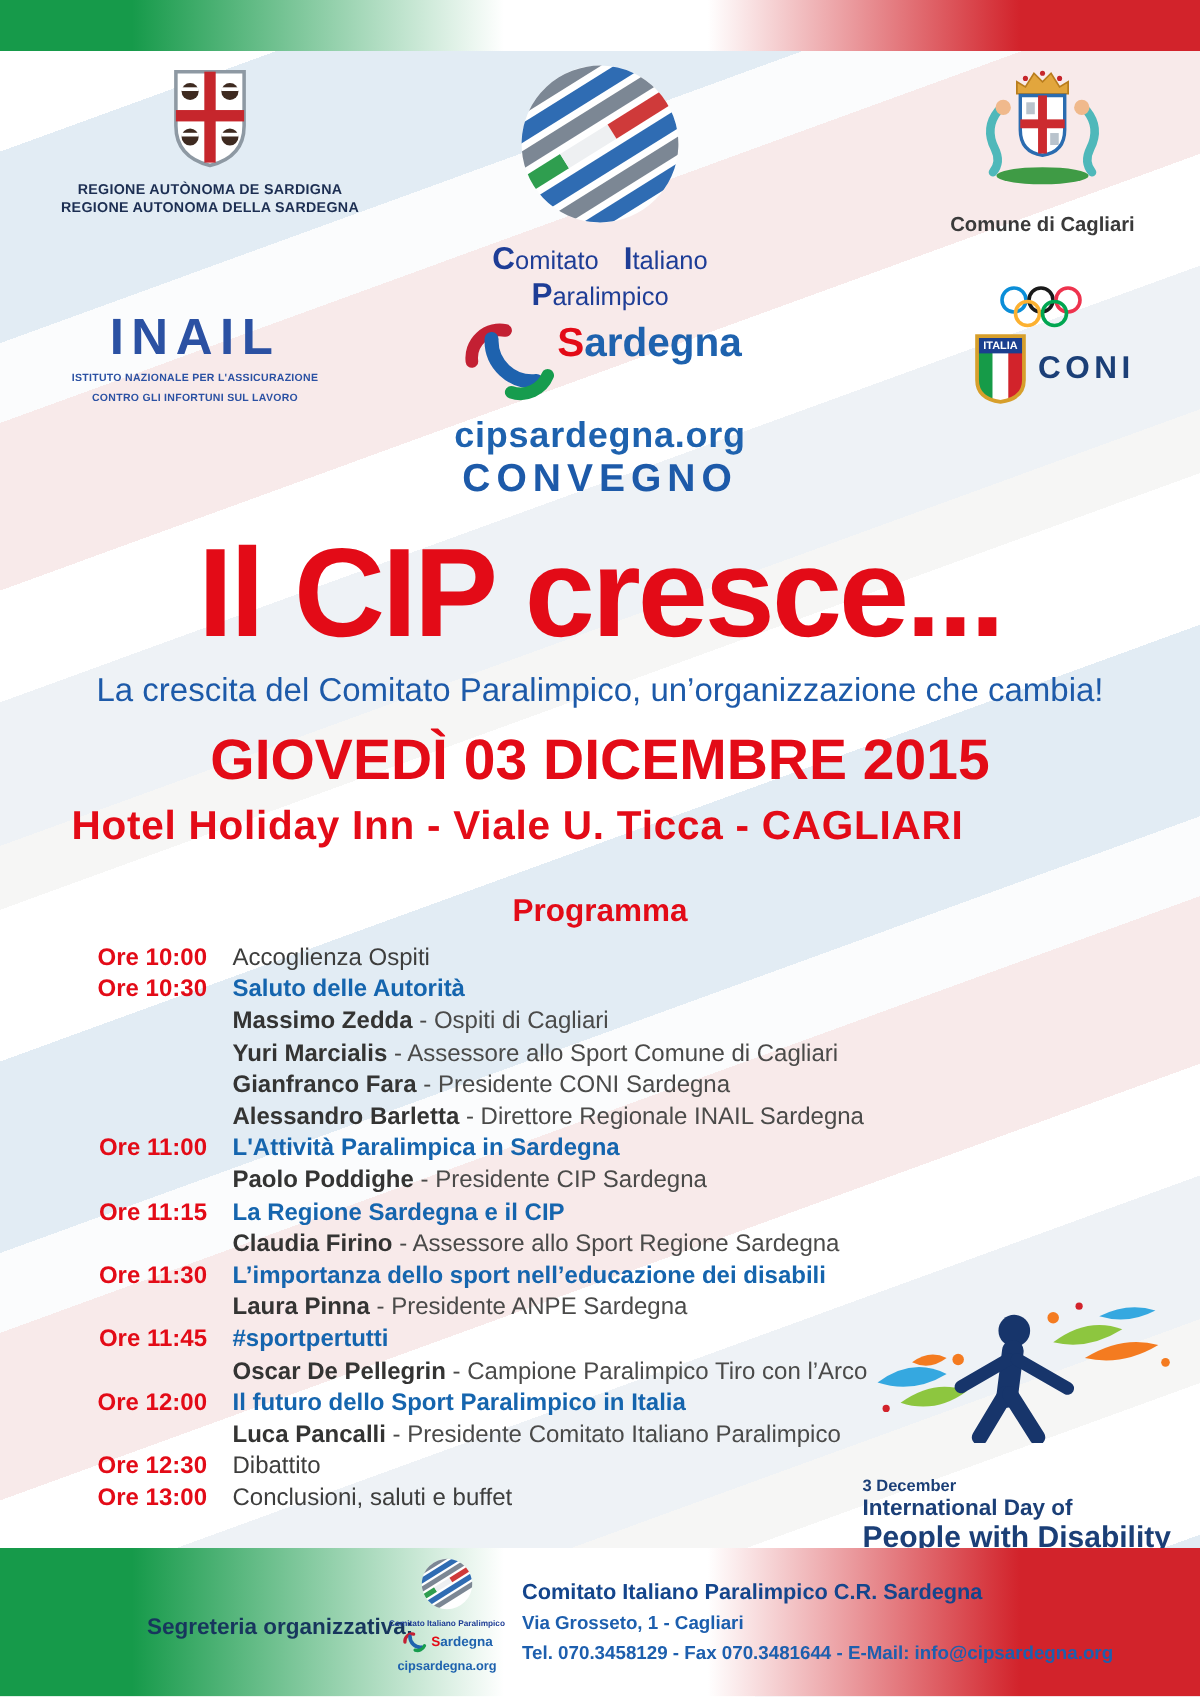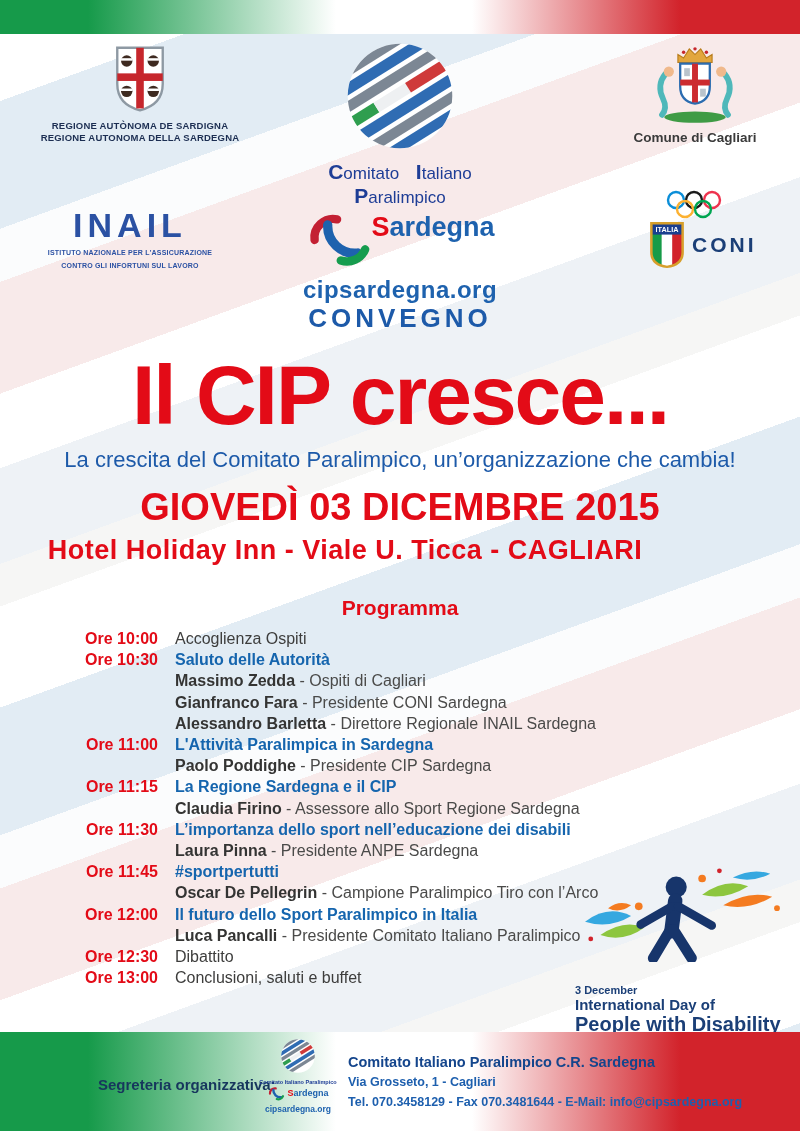--- a/index.html
+++ b/index.html
@@ -30,38 +30,38 @@
   .cip{left:275px;top:40px;width:250px;}
   .cip-title{margin-top:4px;color:var(--cip_title_blue,#1e3d96);font-size:17px;font-weight:500;}
   .cip-title .w{display:inline-block;margin:0 6px;}
   .cip-title .w::first-letter{font-weight:800;font-size:21px;}
   .sardegna-row{display:flex;justify-content:center;align-items:flex-start;margin-top:2px;height:62px;}
   .sardegna-txt{display:inline-block;font-size:27px;font-weight:600;color:var(--cip_blue,#1e62ae);margin-top:2px;}
   .sardegna-txt::first-letter{color:var(--red,#d5232b);}
   .cip-url{font-size:24px;font-weight:600;color:var(--cip_blue,#1e62ae);margin-top:4px;letter-spacing:.5px;}
   
   .cagliari{right:16px;top:42px;width:178px;}
-  .cagliari .lbl{font-size:13.5px;font-weight:700;color:#3a3a3a;margin-top:2px;}
+  .cagliari .lbl{font-size:13.5px;font-weight:700;color:#3a3a3a;margin-top:13px;}
   
   .inail{left:34px;top:206px;width:192px;}
   .inail-word{font-size:34px;font-weight:800;color:#2b51a3;letter-spacing:5px;}
   .inail-sub{font-size:7px;color:#2b51a3;letter-spacing:.2px;line-height:9.5px;margin-top:3px;font-weight:600;}
   
   .coni{left:648px;top:190px;width:132px;}
   .coni-row{display:flex;align-items:center;gap:6px;margin-top:-4px;}
   .coni-lbl{font-size:21px;font-weight:800;color:#1b3f77;letter-spacing:3px;}
   
   .kicker{top:303px;width:800px;font-size:26px;font-weight:600;letter-spacing:4px;color:var(--blue,#1d5aa9);}
   .bigtitle{top:329px;width:800px;font-size:84px;font-weight:700;letter-spacing:-2px;color:var(--red,#e30b17);line-height:1.1;margin-top:20px;}
   .subtitle{top:447px;width:800px;font-size:22px;font-weight:500;color:var(--blue,#1d5aa9);}
   .date{top:486px;width:800px;font-size:38px;font-weight:700;color:var(--red,#e30b17);}
   .venue{top:535px;width:690px;font-size:27px;font-weight:600;color:var(--red,#e30b17);letter-spacing:.5px;}
   .programma{top:596px;width:800px;font-size:21px;font-weight:700;color:var(--red,#e30b17);}
   
-  .program{left:0;top:628px;width:620px;margin-left:20px;}
+  .program{left:0;top:628px;width:620px;}
   .prog-row{display:flex;line-height:21.2px;font-size:16px;}
   .prog-time{width:152px;padding-right:14px;box-sizing:border-box;text-align:right;color:var(--red,#d5232b);font-weight:600;flex:none;}
   .prog-text{padding-left:3px;color:var(--dark,#3d3d3c);}
   .prog-text.topic{color:var(--topic_blue,#1565ae);font-weight:600;}
   .prog-text.plain{font-weight:400;}
   .spk-name{font-weight:700;color:#343433;}
   .spk-role{font-weight:400;color:#4a4a49;}
   
   .idpd{left:575px;top:866px;width:220px;}
   .idpd-l1{font-size:11px;font-weight:700;color:var(--navy,#1b3f77);margin-top:18px;}
@@ -208,20 +208,24 @@
         <span class="prog-time">Ore 10:00</span>
         <span class="prog-text plain">Accoglienza Ospiti</span>
       </div>
       <div class="prog-row">
         <span class="prog-time">Ore 10:30</span>
         <span class="prog-text topic">Saluto delle Autorità</span>
       </div>
       <div class="prog-row">
         <span class="prog-time"></span>
         <span class="prog-text speaker"><span class="spk-name">Massimo Zedda</span><span class="spk-role"> - Ospiti di Cagliari</span></span>
+      </div>
+      <div class="prog-row">
+        <span class="prog-time"></span>
+        <span class="prog-text speaker"><span class="spk-name">Yuri Marcialis</span><span class="spk-role"> - Assessore allo Sport Comune di Cagliari</span></span>
       </div>
       <div class="prog-row">
         <span class="prog-time"></span>
         <span class="prog-text speaker"><span class="spk-name">Gianfranco Fara</span><span class="spk-role"> - Presidente CONI Sardegna</span></span>
       </div>
       <div class="prog-row">
         <span class="prog-time"></span>
         <span class="prog-text speaker"><span class="spk-name">Alessandro Barletta</span><span class="spk-role"> - Direttore Regionale INAIL Sardegna</span></span>
       </div>
       <div class="prog-row">

